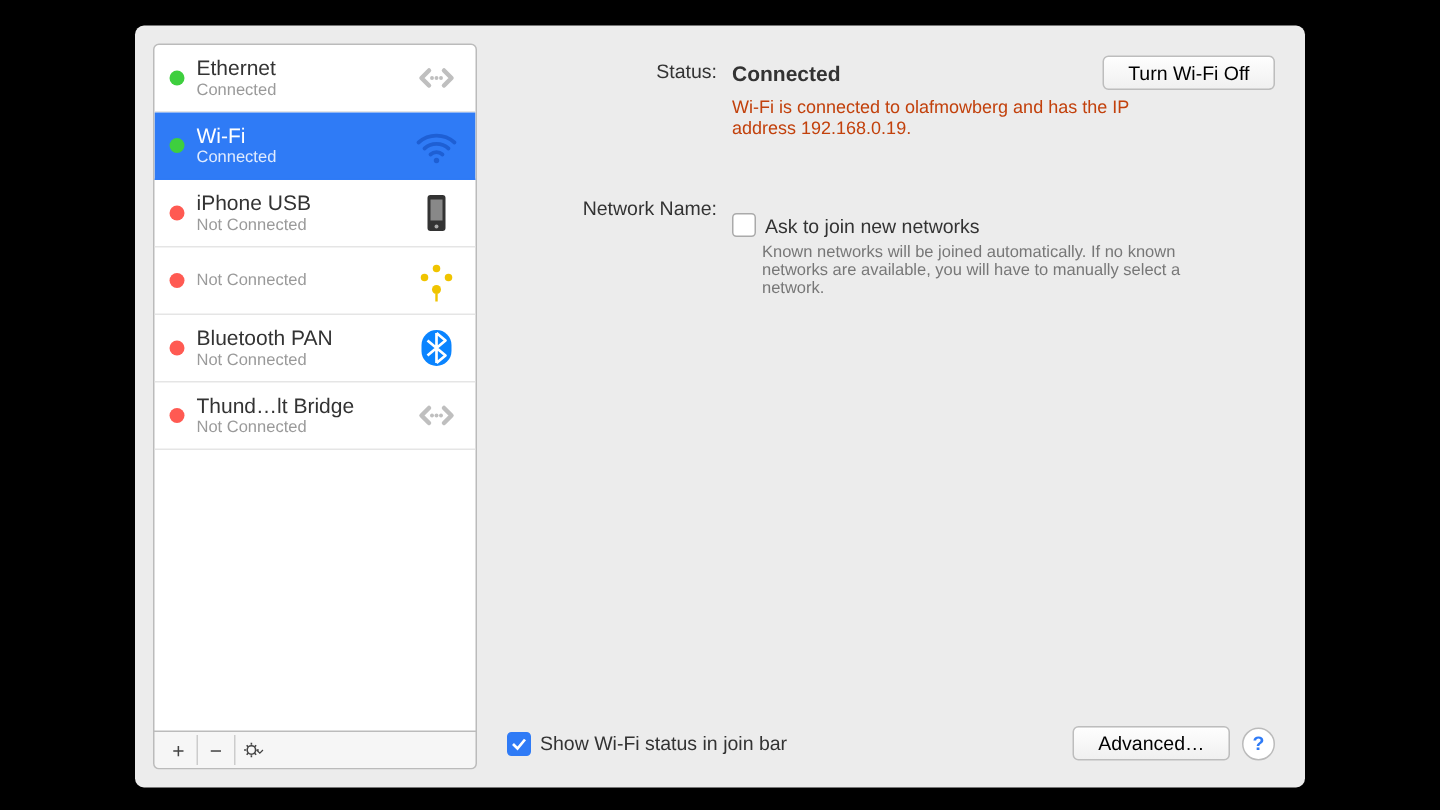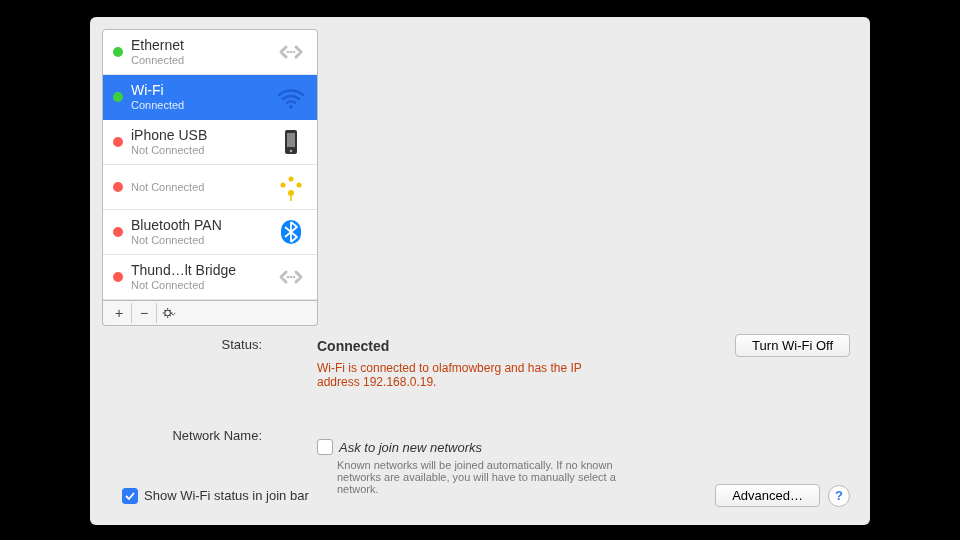--- a/index.html
+++ b/index.html
@@ -15,21 +15,21 @@
   .window {
     position: absolute;
     left: 90px;
     top: 17px;
     width: 780px;
     height: 508px;
     background: #ececec;
     border-radius: 6px;
     box-shadow: 0 10px 30px rgba(0,0,0,0.35);
     display: flex;
-    flex-direction: column;
+    flex-direction: row;
     box-sizing: border-box;
     padding: 12px;
   }
   
   .sidebar-wrap {
     width: 216px;
     display: flex;
     flex-direction: column;
   }
   .sidebar {
@@ -113,21 +113,20 @@
     flex: 1;
     padding: 8px 8px 8px 20px;
     display: flex;
     flex-direction: column;
     position: relative;
   }
   .row {
     display: flex;
     align-items: flex-start;
     margin-bottom: 8px;
-    gap: 45px;
   }
   .label-col {
     width: 140px;
     text-align: right;
     padding-right: 10px;
     font-size: 13px;
     color: #333;
     padding-top: 3px;
   }
   .value-col {
@@ -177,21 +176,20 @@
     background: #3f86ff;
     border-radius: 0 3px 3px 0;
     display: flex;
     align-items: center;
     justify-content: center;
   }
   .checkbox-row {
     display: flex;
     align-items: center;
     margin-top: 14px;
-    font-style: italic;
   }
   .checkbox {
     width: 14px;
     height: 14px;
     border: 1px solid #aaa;
     border-radius: 3px;
     background: #fff;
     margin-right: 6px;
     display: inline-flex;
     align-items: center;

